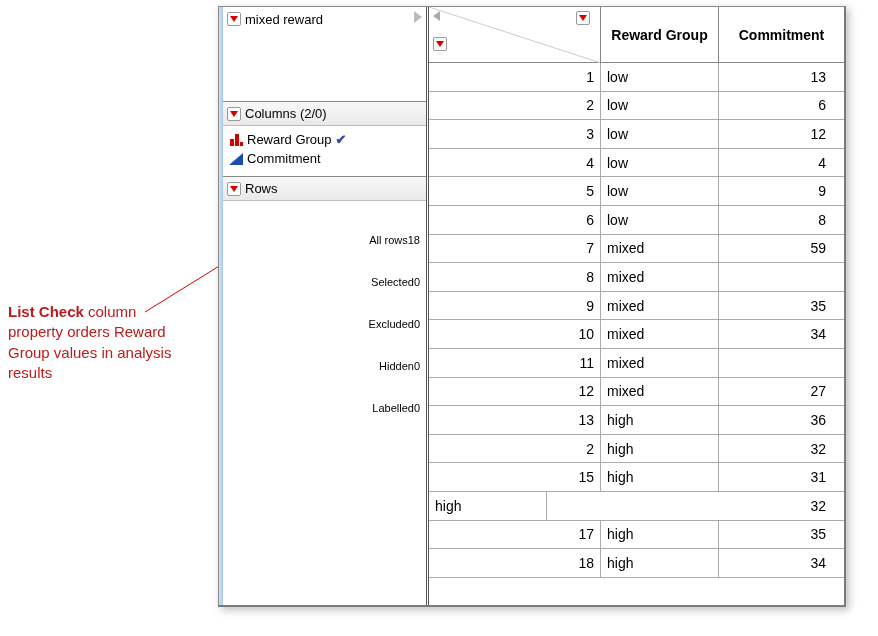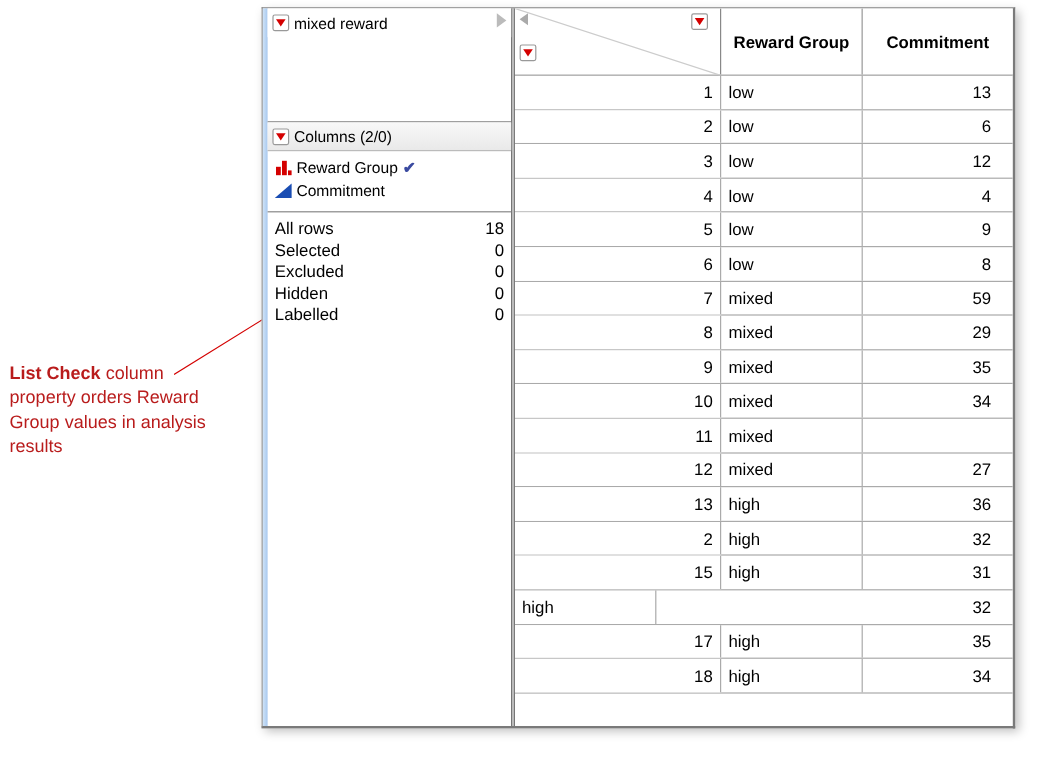--- a/index.html
+++ b/index.html
@@ -106,23 +106,24 @@
   .icon-bars::after  { left:6px; width:4px; height:12px; }
   .icon-bars .b3 { position:absolute; left:11px; bottom:0; width:3px; height:4px; background:#d40000; }
   .icon-check { font-size: 13px; color: #3a4aa0; font-weight: bold; }
   .icon-ramp {
     width: 0; height: 0;
     border-bottom: 12px solid #1a4db3;
     border-left: 14px solid transparent;
     display: inline-block;
   }
   .rows-list .row {
-    display: flex; justify-content: space-between;
+    display: flex; justify-content: flex-end;
     padding: 1px 0;
-    font-size: 14px;
+    font-size: 11px;
+    margin-top: 28px;
   }
   .sidebar-fill { flex: 1; }
   
   .data-area {
     flex: 1;
     display: flex;
     flex-direction: column;
     overflow: hidden;
   }
   .grid-head {
@@ -228,20 +229,26 @@
             <span class="icon-check">✔</span>
           </div>
           <div class="col-item">
             <span class="icon-ramp"></span>
             <span>Commitment</span>
           </div>
         </div>
     </div>
 
     <div class="sb-panel" style="border-bottom:none;">
+      <div class="sb-header">
+        <span class="red-tri-box">
+            <span class="red-tri"></span>
+          </span>
+        <span>Rows</span>
+      </div>
       <div class="sb-body rows-list" id="rows-body">
           <div class="row">
             <span>All rows</span>
             <span>18</span>
           </div>
           <div class="row">
             <span>Selected</span>
             <span>0</span>
           </div>
           <div class="row">
@@ -315,21 +322,20 @@
           <div class="cell c2">8</div>
         </div>
         <div class="grid-row">
           <div class="cell idx">7</div>
           <div class="cell c1">mixed</div>
           <div class="cell c2">59</div>
         </div>
         <div class="grid-row">
           <div class="cell idx">8</div>
           <div class="cell c1">mixed</div>
-          <div class="cell c2">29</div>
         </div>
         <div class="grid-row">
           <div class="cell idx">9</div>
           <div class="cell c1">mixed</div>
           <div class="cell c2">35</div>
         </div>
         <div class="grid-row">
           <div class="cell idx">10</div>
           <div class="cell c1">mixed</div>
           <div class="cell c2">34</div>

